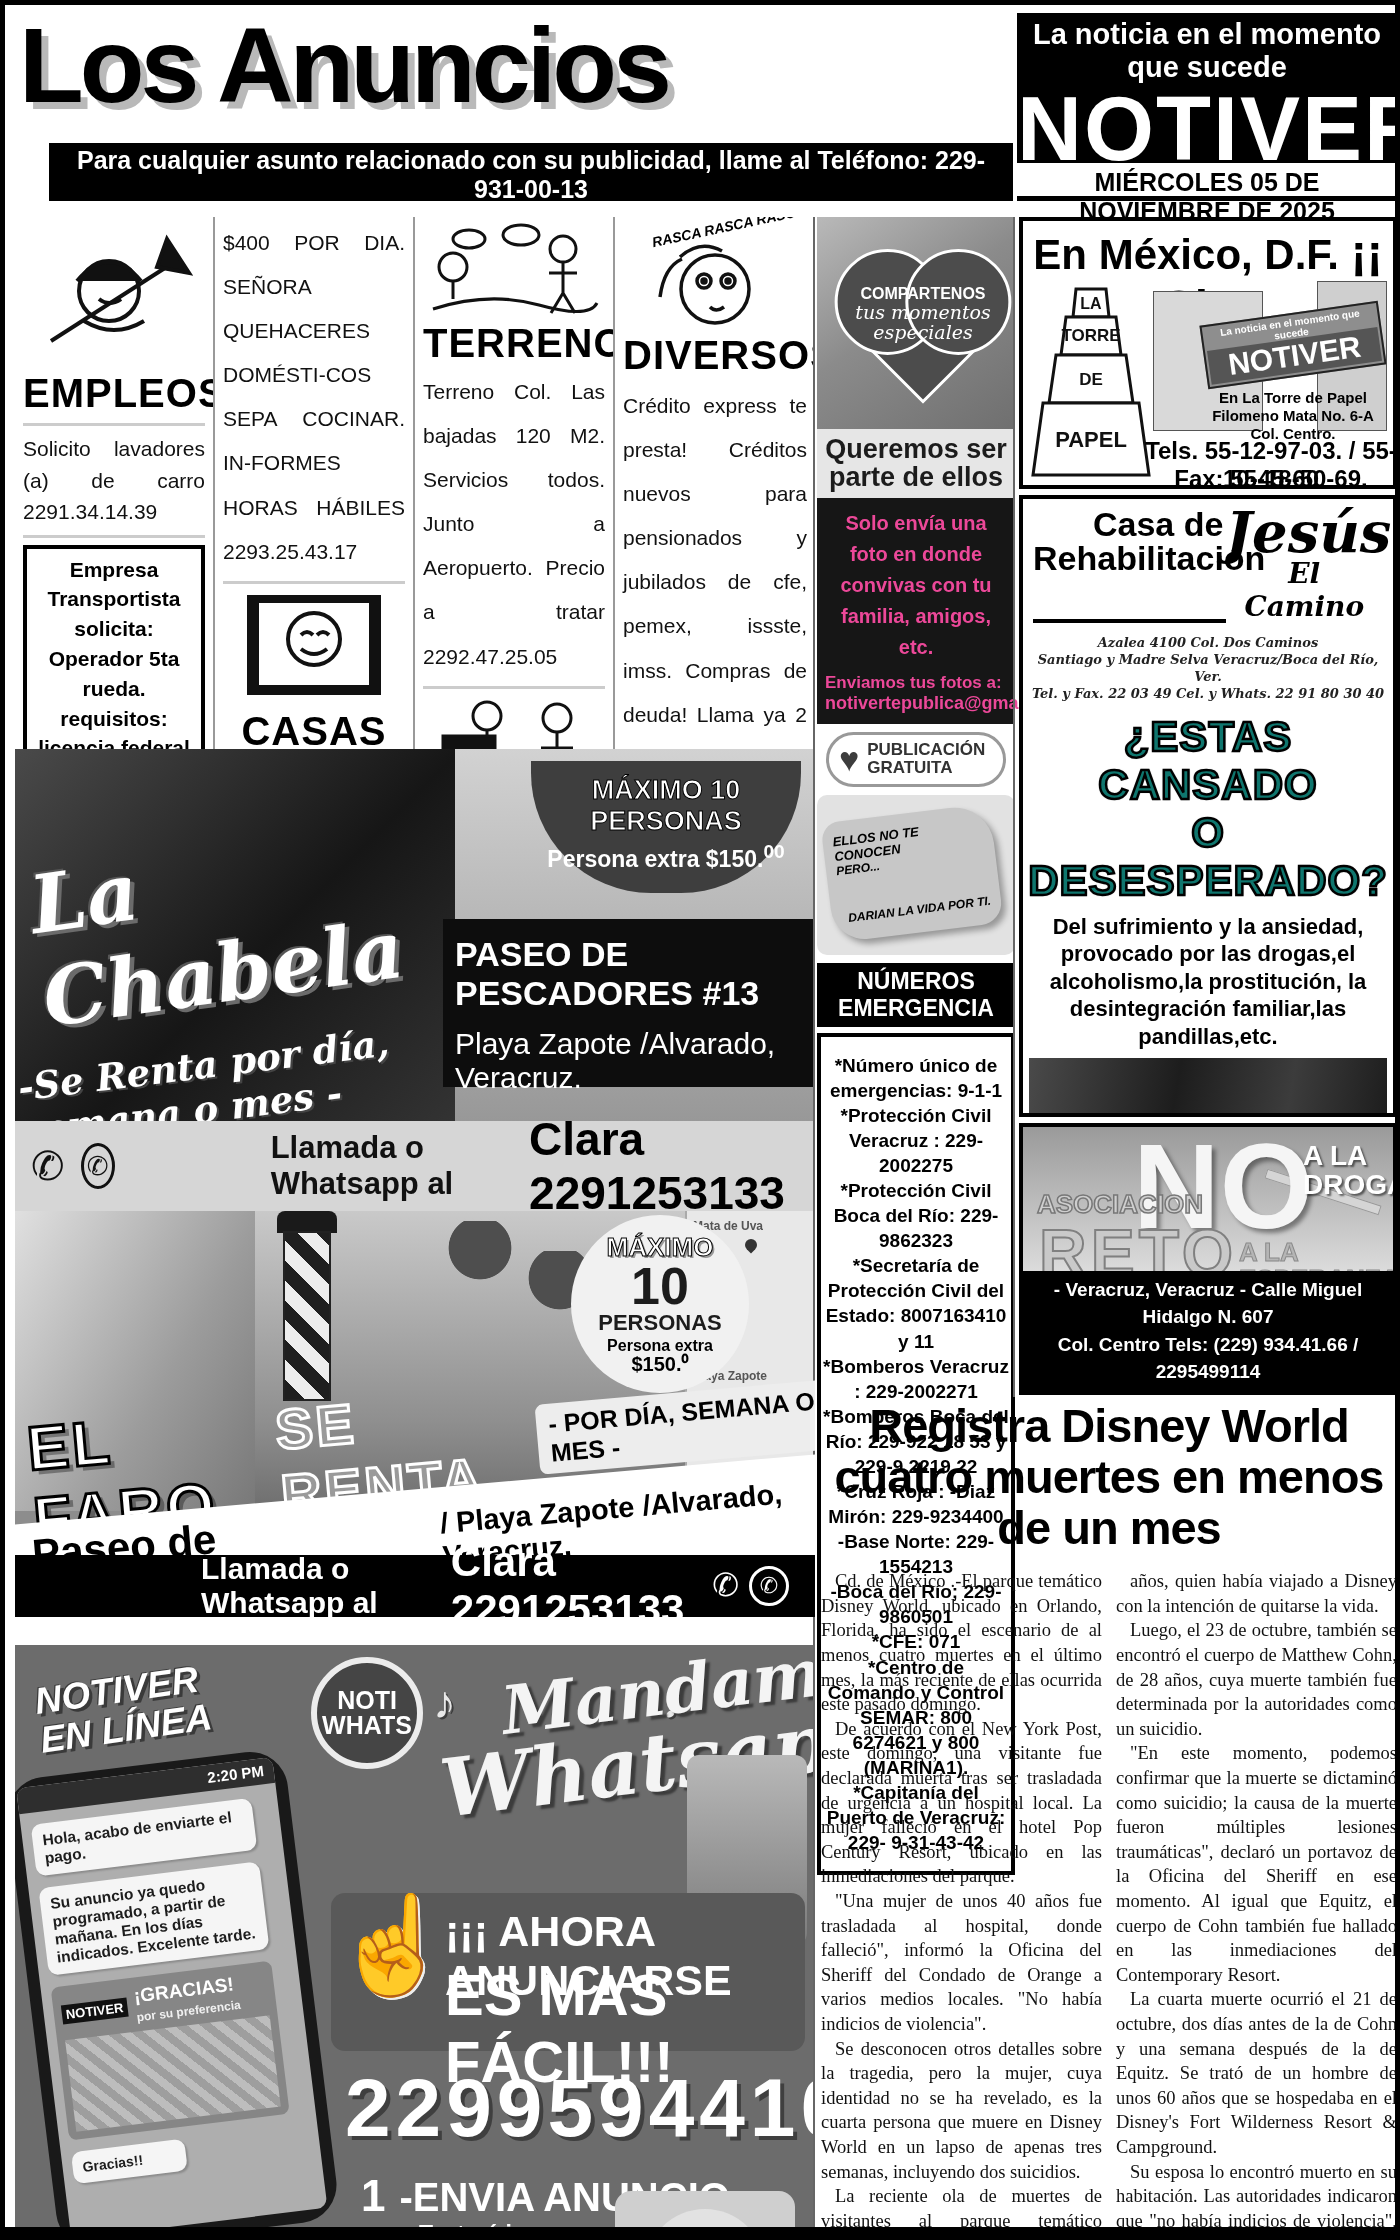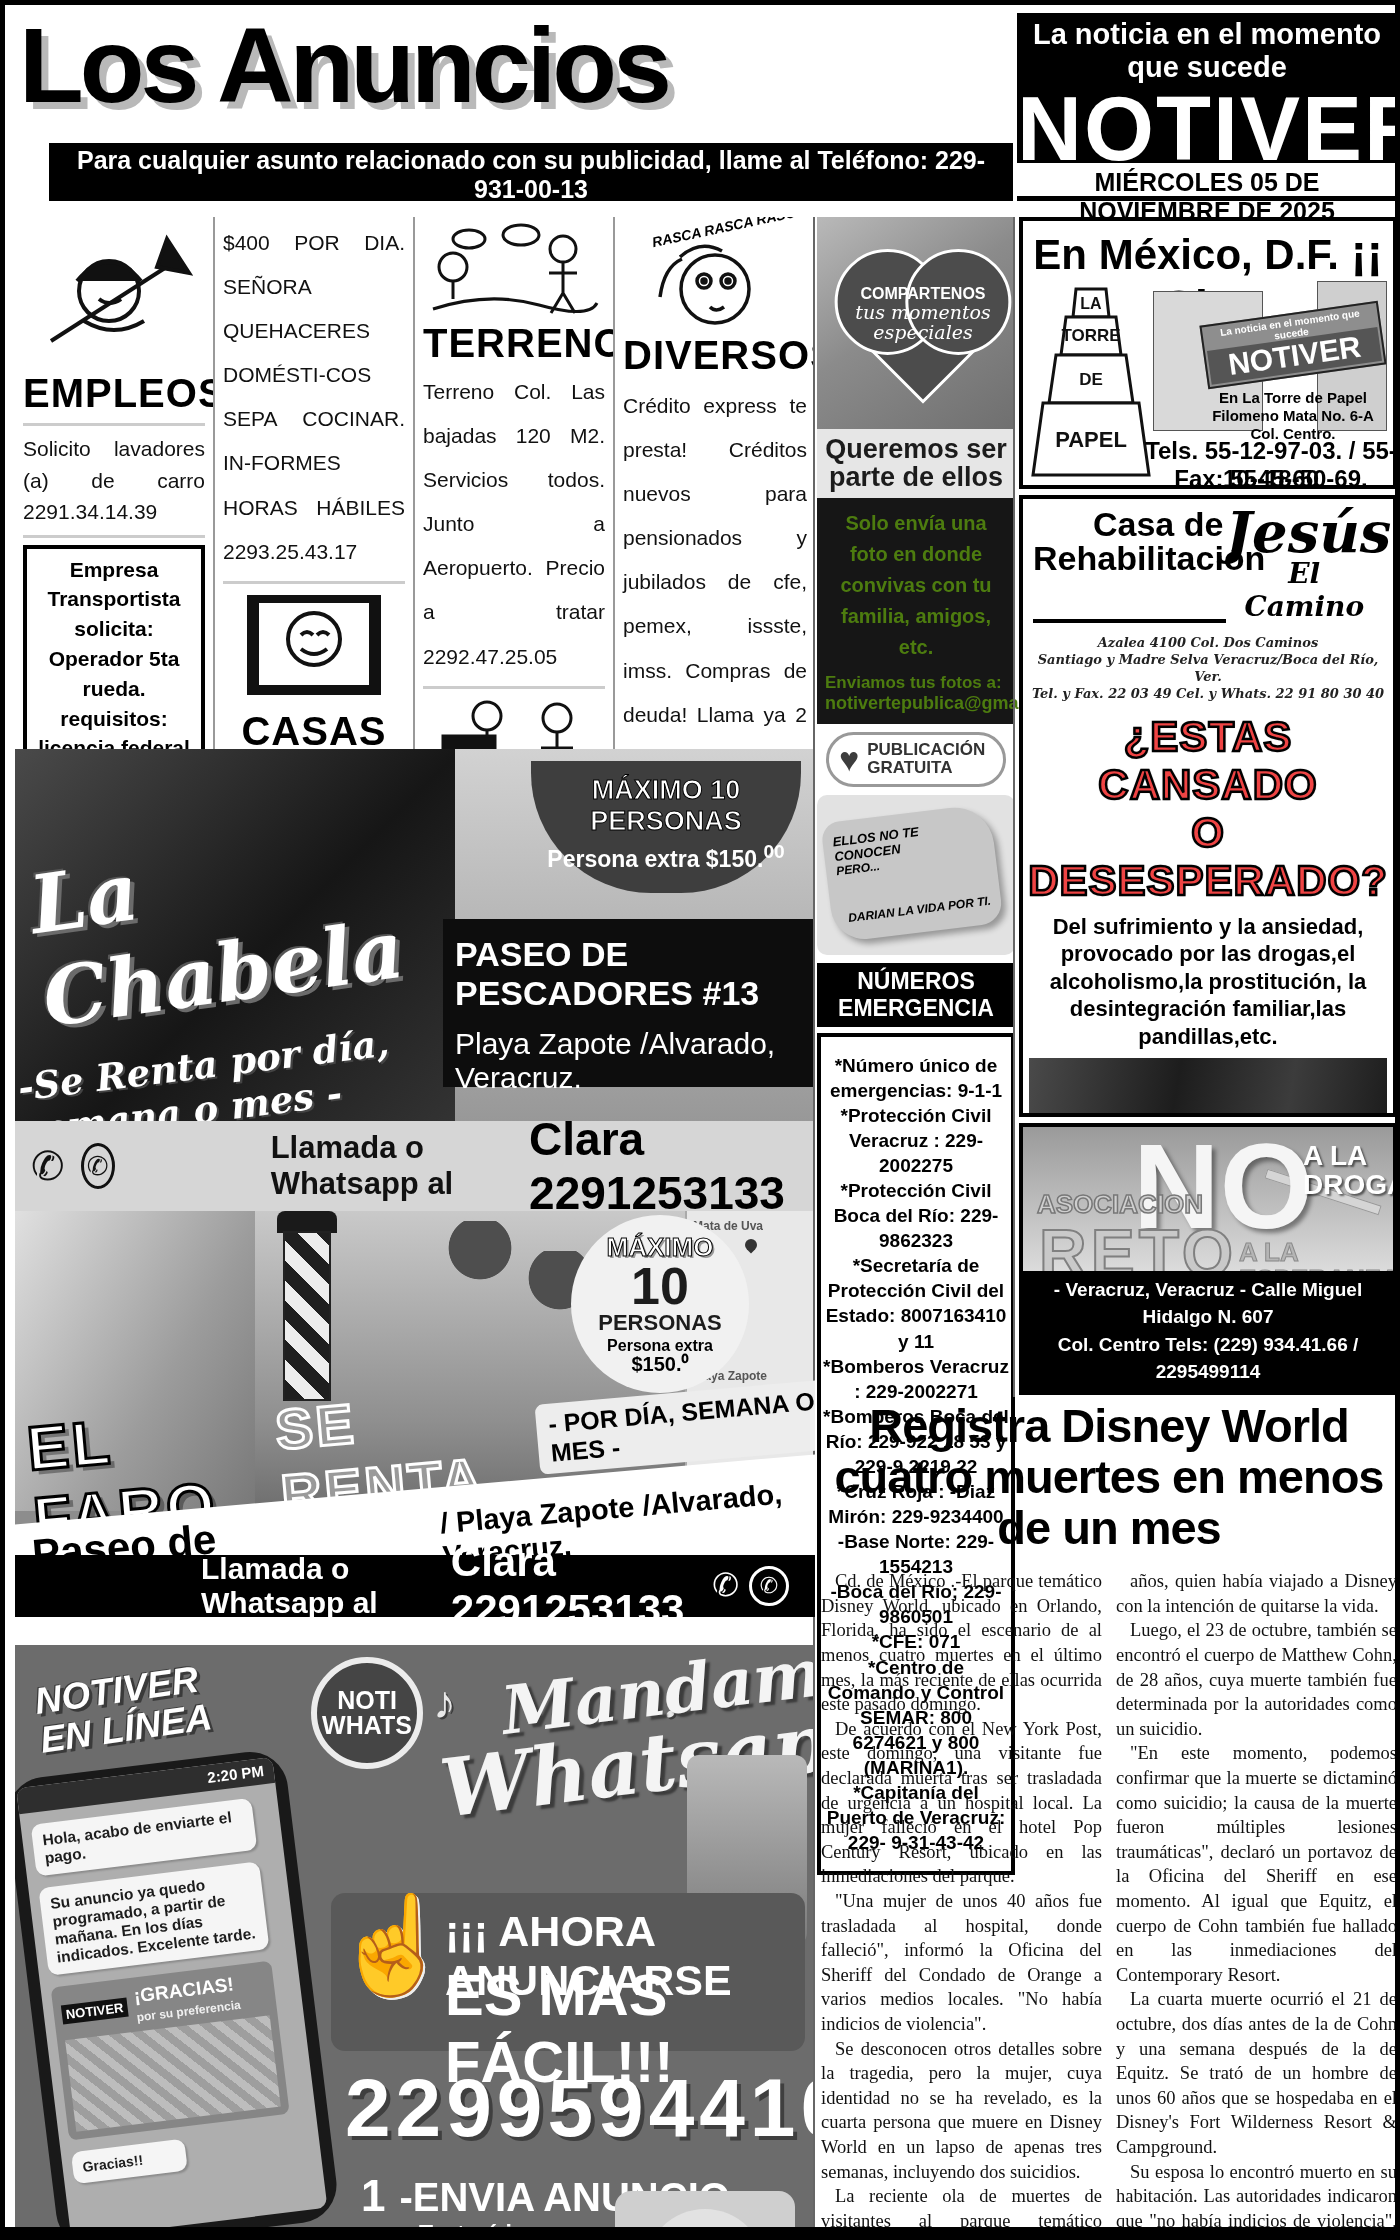--- a/index.html
+++ b/index.html
@@ -36,21 +36,21 @@
   .heart { position:absolute; left:24px; top:28px; width:150px; height:150px;margin-left:7px; }
   .heart-core { position:absolute; left:25px; top:38px; width:100px; height:100px; background:#4c4c4c;
                 transform:rotate(45deg); border:3px solid #fff; }
   .heart-core::before, .heart-core::after { content:""; position:absolute; width:100px; height:100px;
                 border-radius:50%; background:#4c4c4c; border:3px solid #fff; }
   .heart-core::before { left:-53px; top:-3px; } .heart-core::after { top:-53px; left:-3px; }
   .heart-text { position:absolute; left:0; top:40px; width:150px; text-align:center; color:#fff; z-index:2; }
   .heart-text .t1 { font-size:16px; font-weight:900; }
   .heart-text .t2 { font-family:"DejaVu Serif",serif; font-style:italic; font-size:19px; line-height:1.05; }
   .comp-band { background:#e6e6e6; color:#1c1c1c; font-size:27px; font-weight:800; text-align:center; line-height:1.05; padding:6px 0; }
-  .comp-black { background:#161616; color:#4d7c0f; padding:10px 8px; }
+  .comp-black { background:#161616; color:#ec4899; padding:10px 8px; }
   .comp-black .b1 { font-size:20px; font-weight:bold; text-align:center; line-height:1.55; }
   .comp-black .b2 { font-size:17px; font-weight:bold; margin-top:10px; }
   .comp-black .b3 { font-size:18px; font-weight:bold; }
   .badge { margin:8px auto 0; width:180px; border:3px solid #999; border-radius:28px; padding:5px 10px;
            display:flex; align-items:center; gap:8px; background:#fff; }
   .badge .hg { font-size:34px; color:#3d3d3d; }
   .badge .bt { font-size:17px; font-weight:bold; color:#333; line-height:1.05; }
   .ellos { position:relative; height:160px; background:#e2e2e2; border-radius:10px; margin-top:8px; overflow:hidden; }
   .ellos-inner { position:absolute; left:10px; top:18px; width:170px; height:120px; background:#c7c7c7;
                  border-radius:18px 40px 22px 34px; transform:rotate(-7deg); box-shadow:4px 5px 6px #00000055; padding:12px 10px; }
@@ -74,21 +74,21 @@
   .mini-banner .mt { font-size:10px; color:#fff; font-weight:bold; }
   .mini-banner .mb { font-size:30px; font-weight:900; color:#fff; background:#555; }
   .torre-addr { position:absolute; left:170px; top:168px; width:200px; text-align:center; font-size:15px; font-weight:900; line-height:1.2; }
   .torre-tels { position:absolute; left:120px; top:216px; width:256px; text-align:center; font-size:24px; font-weight:900; }
   .torre-fax { position:absolute; left:120px; top:244px; width:256px; text-align:center; font-size:24px; font-weight:900; }
   .rehab { top:490px; height:622px; }
   .rehab-t { font-size:34px; font-weight:900; line-height:1.0; }
   .rehab-brand { font-family:"DejaVu Serif",serif; font-style:italic; font-weight:bold; }
   .rehab-script { font-family:"DejaVu Serif",serif; font-style:italic; font-weight:bold; font-size:13px;
                   text-align:center; color:#222; line-height:1.3; }
-  .outline-q { text-align:center; font-weight:900; color:#ef4444; -webkit-text-stroke:2.5px #000;
+  .outline-q { text-align:center; font-weight:900; color:#0f766e; -webkit-text-stroke:2.5px #000;
                text-shadow:0 0 2px #000; letter-spacing:1px; }
   .rehab-body { font-size:22px; font-weight:bold; text-align:center; line-height:1.25; padding:0 6px; }
   .rehab-photo { position:relative; height:140px; background:linear-gradient(100deg,#4a4a4a,#1d1d1d 40%,#3c3c3c 70%,#191919); margin:8px 6px 0; }
   .reto { top:1118px; height:272px; background:linear-gradient(#9a9a9a,#dcdcdc 55%,#efefef); }
   .reto-no { position:absolute; left:110px; top:-10px; font-size:120px; font-weight:900; color:#f5f5f5;
              text-shadow:4px 4px 4px #00000066; }
   .reto-droga { position:absolute; left:280px; top:14px; font-size:28px; font-weight:900; color:#fff;
                 text-shadow:2px 2px 2px #00000088; line-height:1.05; }
   .reto-asoc { position:absolute; left:14px; top:62px; font-size:26px; font-weight:900; color:#cfcfcf;
                -webkit-text-stroke:1.5px #777; }

